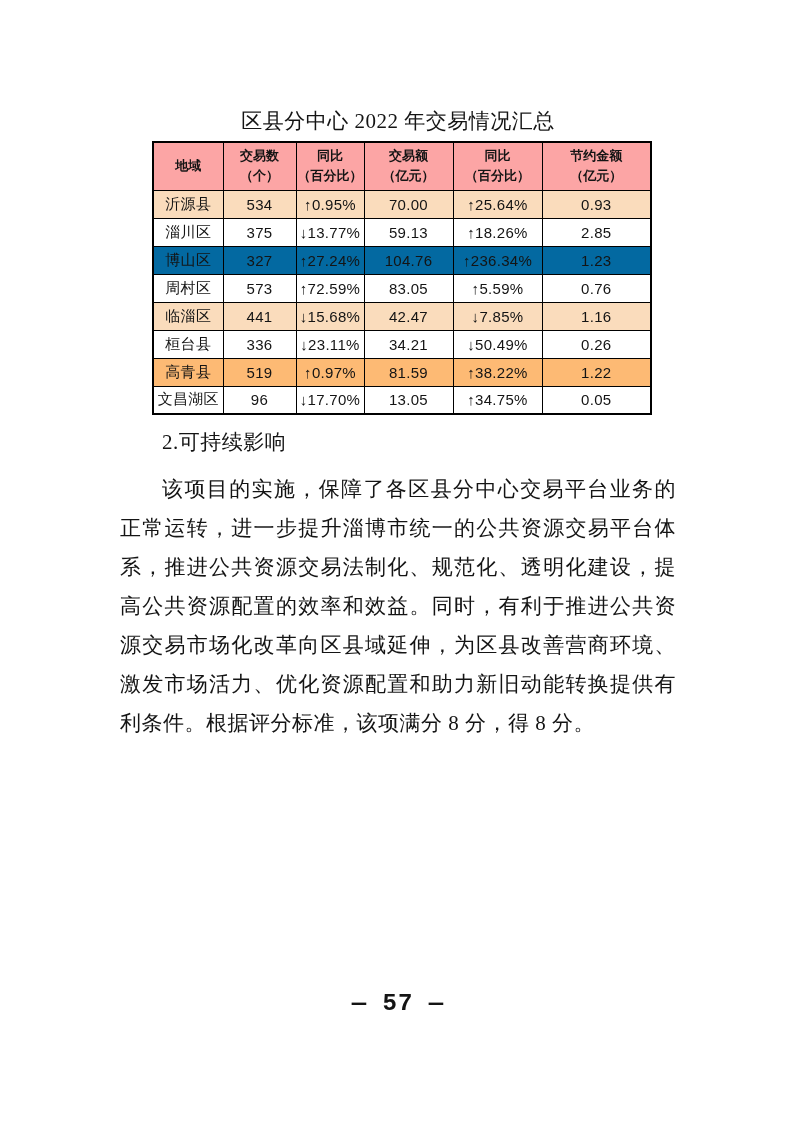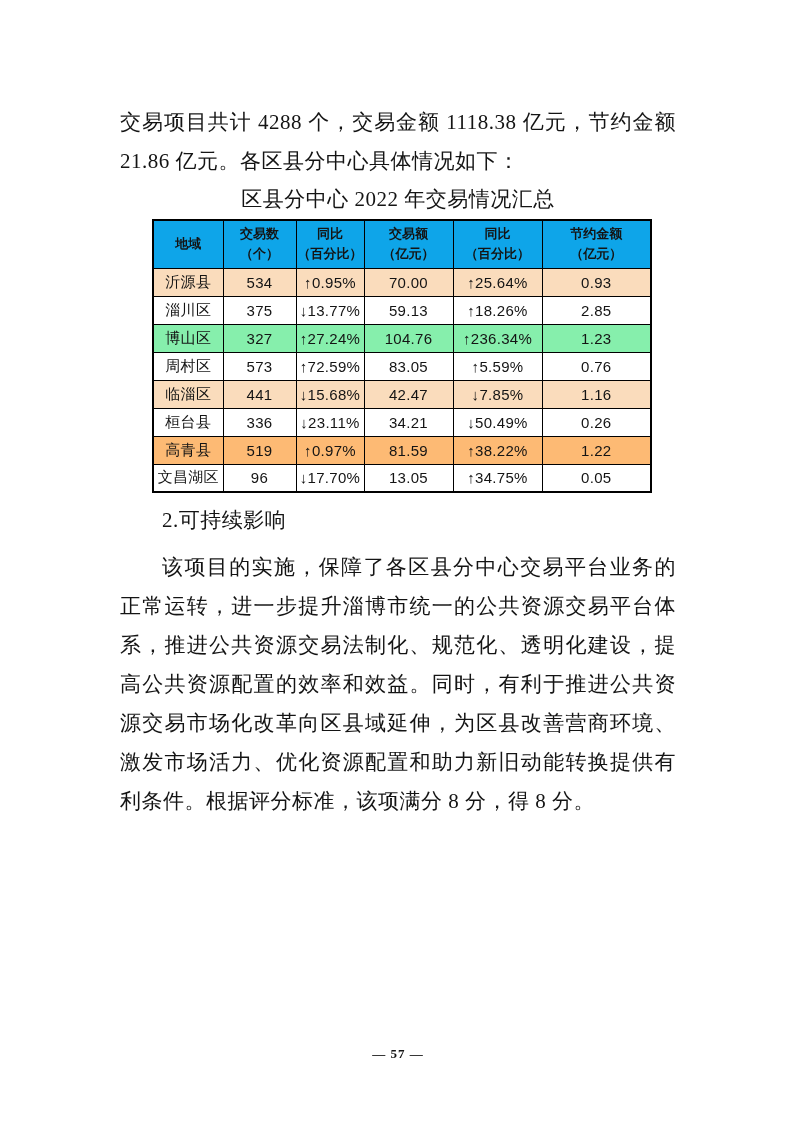--- a/index.html
+++ b/index.html
@@ -58,52 +58,51 @@
   }
   table.summary td {
     height: 28px;
     font-size: 15px;
     font-weight: 400;
     letter-spacing: 0.3px;
   }
   td.region { font-weight: 600; font-size: 15px; }
   .footer {
     position: absolute;
-    top: 1046px;
+    top: 990px;
     left: 120px;
     width: 556px;
     text-align: center;
-    font-family: Liberation Serif, serif;
-    font-size: 13px;
+    font-family: Liberation Mono, monospace;
+    font-size: 24px;
     font-weight: 600;
     letter-spacing: 1px;
   }
   .para-gap { margin-top: 8px; }
 </style>
 </head>
 <body>
 
 <div class="page">
   <div class="content">
 
-    <p class="body-text">交易项目共计 4288 个，交易金额 1118.38 亿元，节约金额 21.86 亿元。各区县分中心具体情况如下：</p>
 
     <h3 class="table-title">区县分中心 2022 年交易情况汇总</h3>
 
     <table class="summary">
       <colgroup>
         <col style="width:70px">
           <col style="width:73px">
           <col style="width:68px">
         <col style="width:89px">
           <col style="width:89px">
           <col style="width:109px">
       </colgroup>
       <thead>
-        <tr style="background:#0ea5e9;font-family:Liberation Serif, serif;">
+        <tr style="background:#fca5a5;font-family:Liberation Serif, serif;">
           <th>
               <div>地域</div>
             </th>
           <th>
               <div>交易数</div>
               <div>（个）</div>
             </th>
           <th>
               <div>同比</div>
               <div>（百分比）</div>
@@ -132,21 +131,21 @@
           <td>0.93</td>
         </tr>
         <tr>
           <td class="region">淄川区</td>
           <td>375</td>
           <td>↓13.77%</td>
           <td>59.13</td>
           <td>↑18.26%</td>
           <td>2.85</td>
         </tr>
-        <tr style="background:#86efac;border-radius:11px;">
+        <tr style="background:#0369a1;border-radius:11px;">
           <td class="region">博山区</td>
           <td>327</td>
           <td>↑27.24%</td>
           <td>104.76</td>
           <td>↑236.34%</td>
           <td>1.23</td>
         </tr>
         <tr>
           <td class="region">周村区</td>
           <td>573</td>

